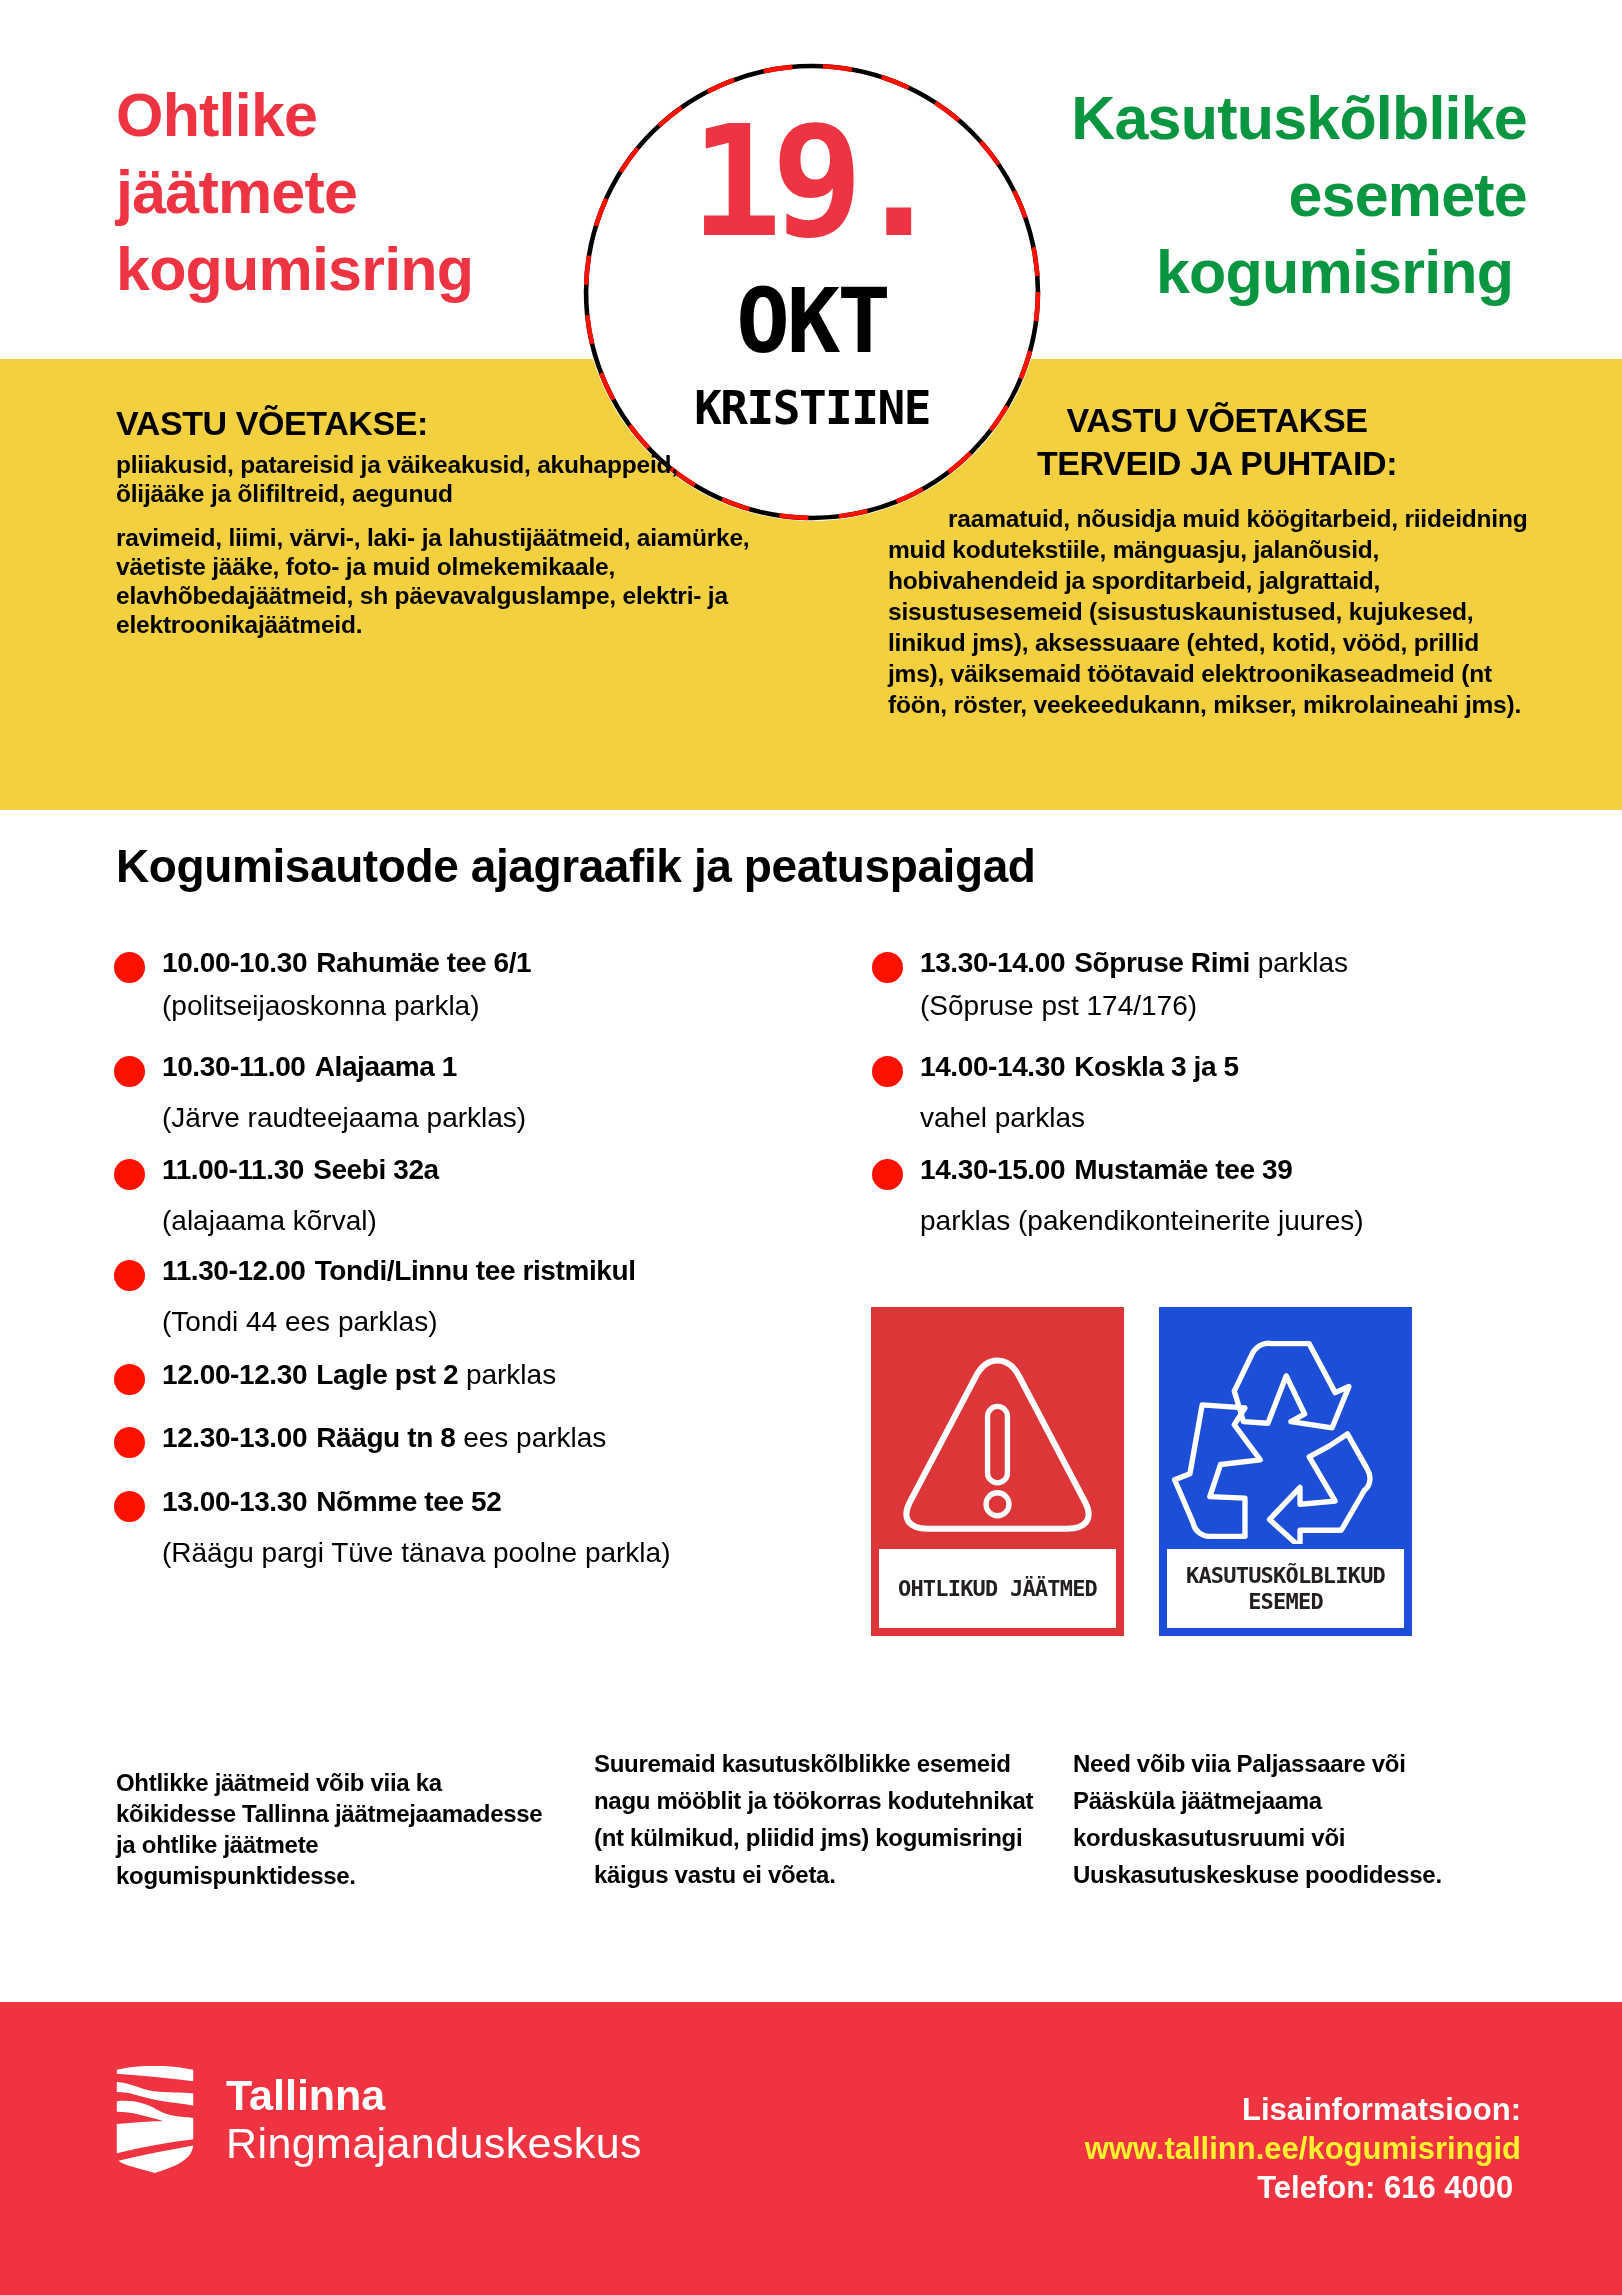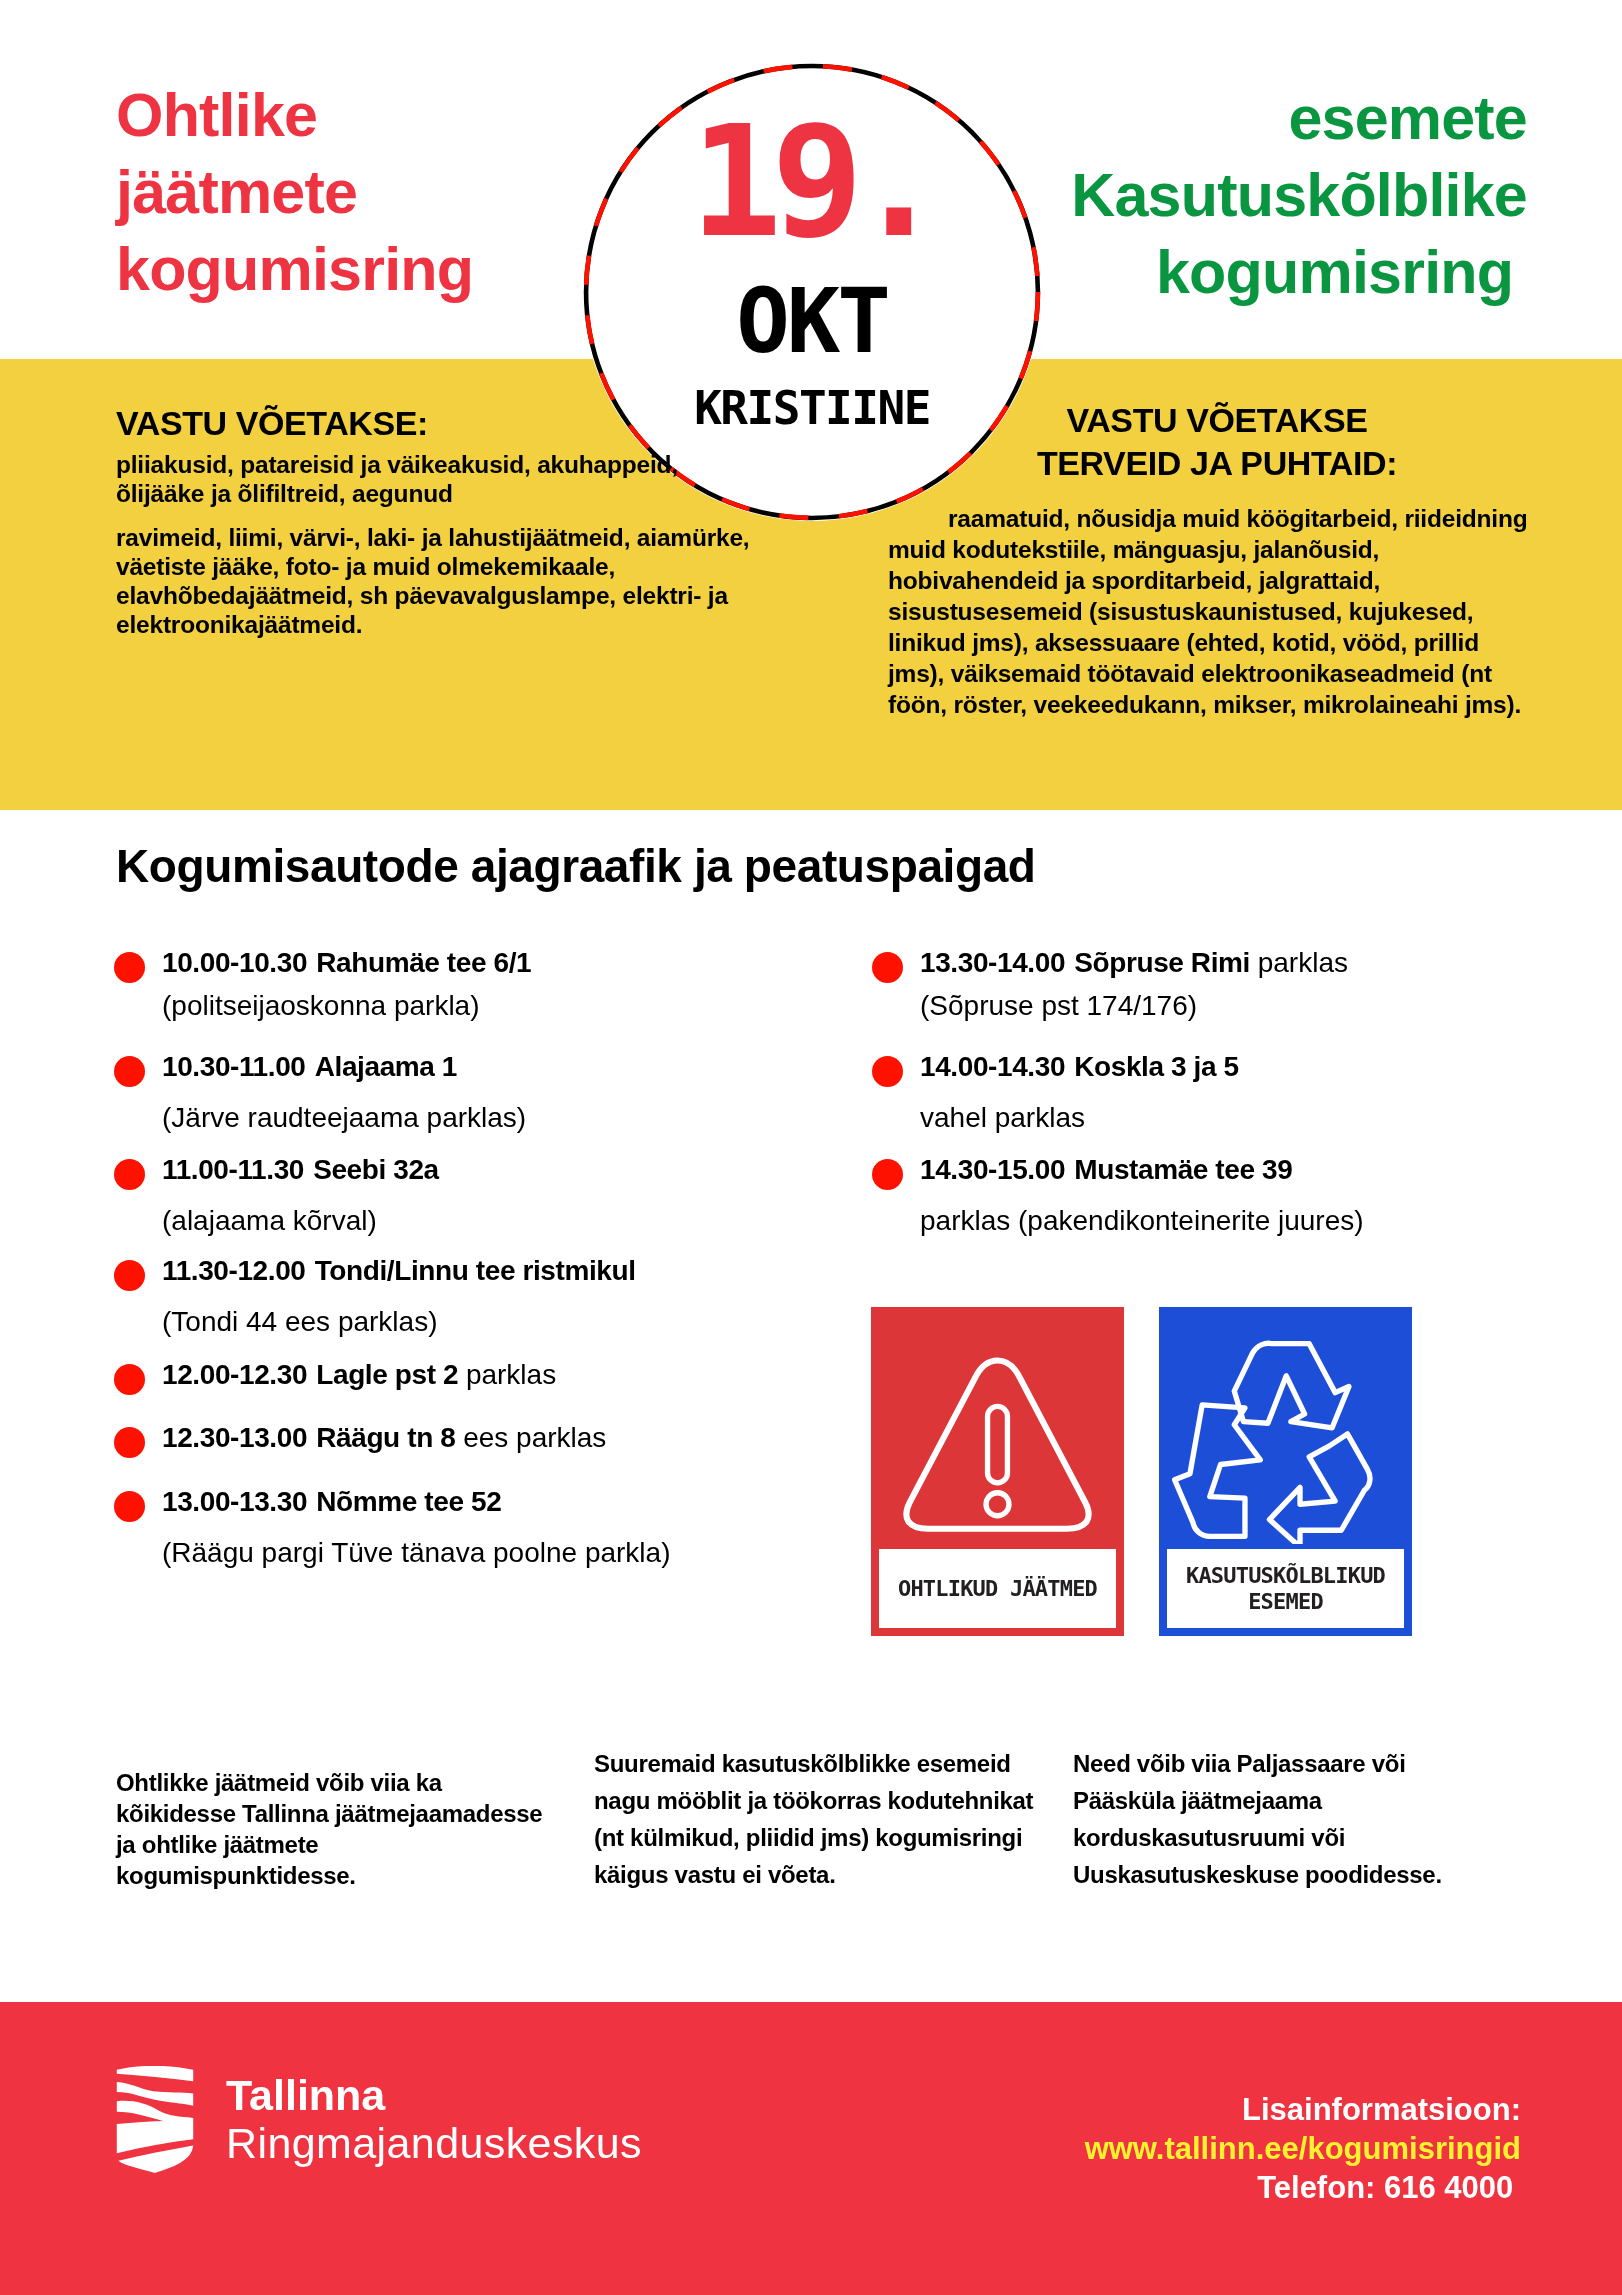--- a/index.html
+++ b/index.html
@@ -107,22 +107,22 @@
 </style>
 </head>
 <body>
 
 <div class="abs title-left">
   <div class="line">Ohtlike</div>
   <div class="line">jäätmete</div>
   <div class="line">kogumisring</div>
 </div>
 <div class="abs title-right">
+  <div class="line">Kasutuskõlblike</div>
   <div class="line">esemete</div>
-  <div class="line">Kasutuskõlblike</div>
   <div class="line">kogumisring</div>
 </div>
 
 <div class="abs yellow-band"></div>
 
 <div class="abs date-circle">
   <svg width="458" height="458" viewBox="0 0 598 598">
     <circle cx="299" cy="299" r="295" fill="#fff" stroke="#000" stroke-width="6"></circle>
     <circle cx="299" cy="299" r="295" fill="none" stroke="#ff1100" stroke-width="6" stroke-dasharray="38 40"></circle>
   </svg>

